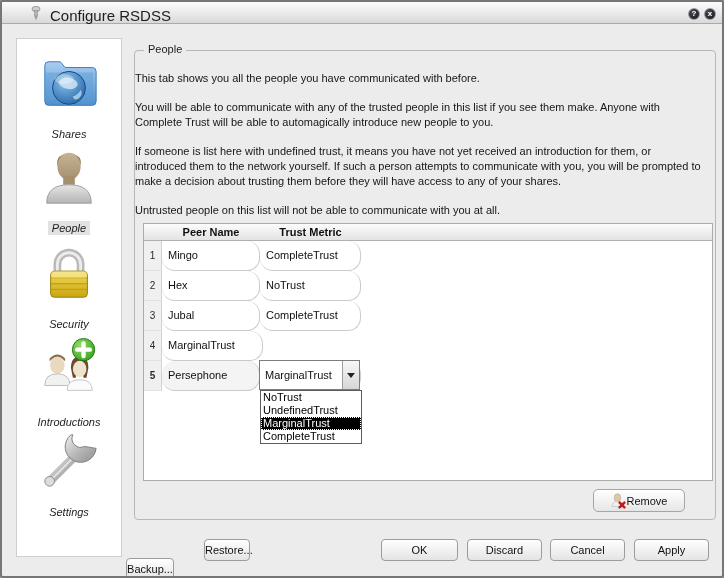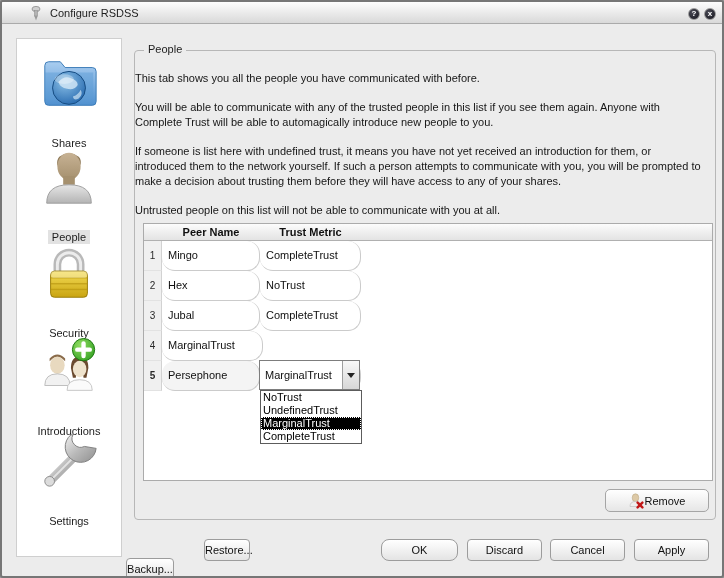--- a/index.html
+++ b/index.html
@@ -12,38 +12,38 @@
     overflow:hidden;
   }
 
   
   .titlebar {
     position:absolute; left:0; top:0; right:0; height:22px;
     background:linear-gradient(#fdfdfd,#d9d9d9);
     border-bottom:1px solid #aaa;
   }
   .app-icon { position:absolute; left:26px; top:3px; width:16px; height:16px; }
-  .title-text { position:absolute; left:48px; top:5px; font-size:11px; color:#1d1d1d; }
+  .title-text { position:absolute; left:48px; top:5px; font-size:15px; color:#1d1d1d; }
   .tb-btn {
     position:absolute; top:6px; width:12px; height:12px; border-radius:50%;
     background:radial-gradient(circle at 35% 30%, #4a4a55, #15151d);
     border:1px solid #9a9a9a; color:#fff; font-size:8px; line-height:10px;
     text-align:center; cursor:default; font-weight:bold;
   }
   .tb-help { right:22px; }
   .tb-close { right:6px; }
 
   
   .sidebar {
     position:absolute; left:14px; top:36px; width:106px; height:519px;
     background:#fff; border:1px solid #cfcfcf;
   }
   .side-item { position:absolute; left:0; width:100%; text-align:center; }
   .side-item svg { display:block; margin:0 auto; }
-  .side-label { font-size:11px; color:#1d1d1d; display:inline-block; padding:1px 4px; margin-top:21px; }
+  .side-label { font-size:11px; color:#1d1d1d; display:inline-block; padding:1px 4px; margin-top:12px;font-style:italic; }
   .side-item.selected .side-label { background:#e2e2e2; }
   .it-shares { top:14px; } .it-people { top:108px; } .it-security { top:204px; }
   .it-intro { top:298px; } .it-settings { top:388px; }
 
   
   .groupbox {
     position:absolute; left:132px; top:48px; width:582px; height:470px;
     border:1px solid #b7b7b7; border-radius:4px;
   }
   .legend {
@@ -106,29 +106,29 @@
   .dd-item.selected { background:#000; color:#fff; outline:1px dotted #fff; outline-offset:-1px; }
 
   
   .btn {
     position:absolute; height:22px; border:1px solid #9c9c9c; border-radius:4px;
     background:linear-gradient(#ffffff,#e4e4e4);
     font-size:11px; color:#111; text-align:center; line-height:20px;
     font-family:"Liberation Sans", sans-serif;
   }
   .remove-btn {
-    position:absolute; left:470px; top:438px; width:104px; height:23px;
+    position:absolute; left:458px; top:438px; width:92px; height:23px;
     border:1px solid #a5a5a5; border-radius:5px;
     background:linear-gradient(#ffffff,#e6e6e6);
     display:flex; align-items:center; justify-content:center; gap:0;
     font-size:11px; color:#111;
   }
   .b-backup  { left:124px; top:556px; width:48px; }
   .b-restore { left:202px; top:537px; width:46px; }
-  .b-ok      { left:379px; top:537px; width:77px;border-radius:8px; }
+  .b-ok      { left:379px; top:537px; width:77px; }
   .b-discard { left:465px; top:537px; width:75px; }
   .b-cancel  { left:548px; top:537px; width:75px; }
   .b-apply   { left:632px; top:537px; width:75px; }
 </style>
 </head>
 <body>
 
 <div class="window">
 
   <div class="titlebar">
@@ -239,21 +239,21 @@
       </svg>
       <span class="side-label">Settings</span>
     </div>
   </div>
 
   <div class="groupbox">
     <span class="legend">People</span>
 
     <div class="paras">
       <p>This tab shows you all the people you have communicated with before.</p>
-      <p>You will be able to communicate with any of the trusted people in this list if you see them again. Anyone with Complete Trust will be able to automagically introduce new people to you.</p>
+      <p>You will be able to communicate with any of the trusted people in this list if you see them make. Anyone with Complete Trust will be able to automagically introduce new people to you.</p>
       <p>If someone is list here with undefined trust, it means you have not yet received an introduction for them, or introduced them to the network yourself. If such a person attempts to communicate with you, you will be prompted to make a decision about trusting them before they will have access to any of your shares.</p>
       <p>Untrusted people on this list will not be able to communicate with you at all.</p>
     </div>
 
     <div class="table-widget">
       <div class="thead">
         <div class="th-corner"></div>
         <div class="th th-peer">Peer Name</div>
         <div class="th th-trust">Trust Metric</div>
       </div>

